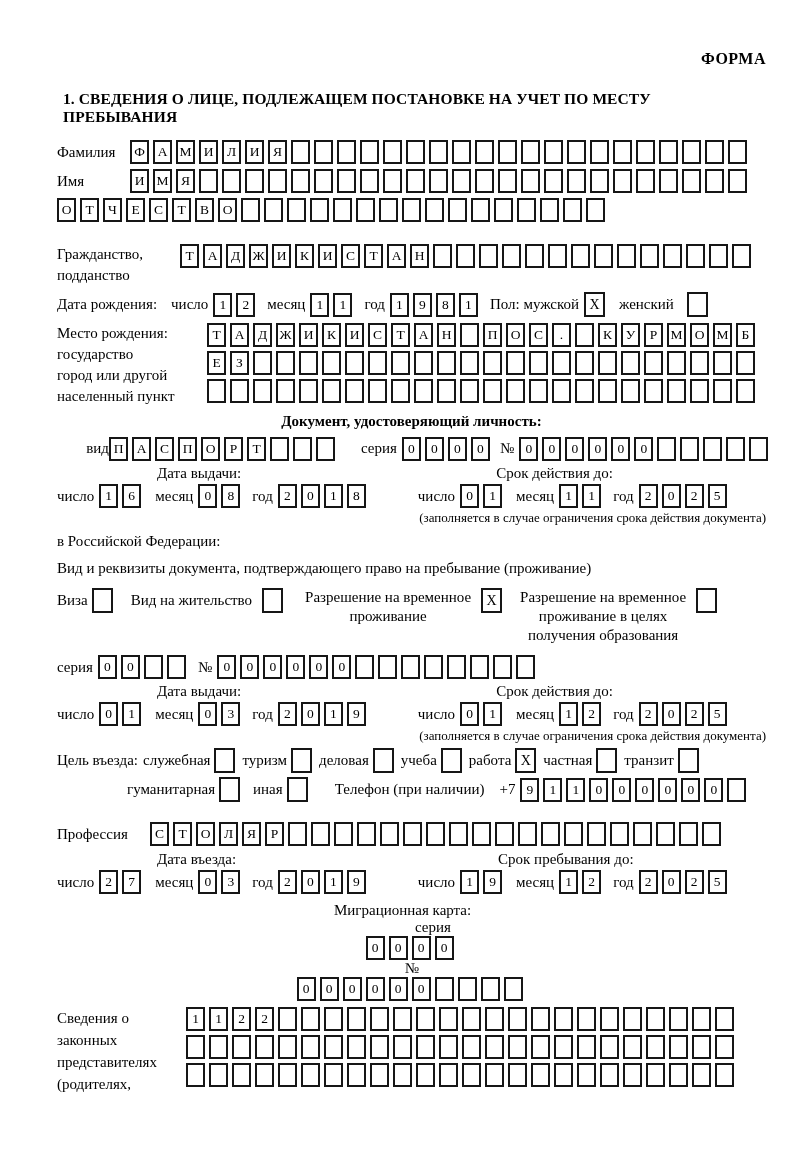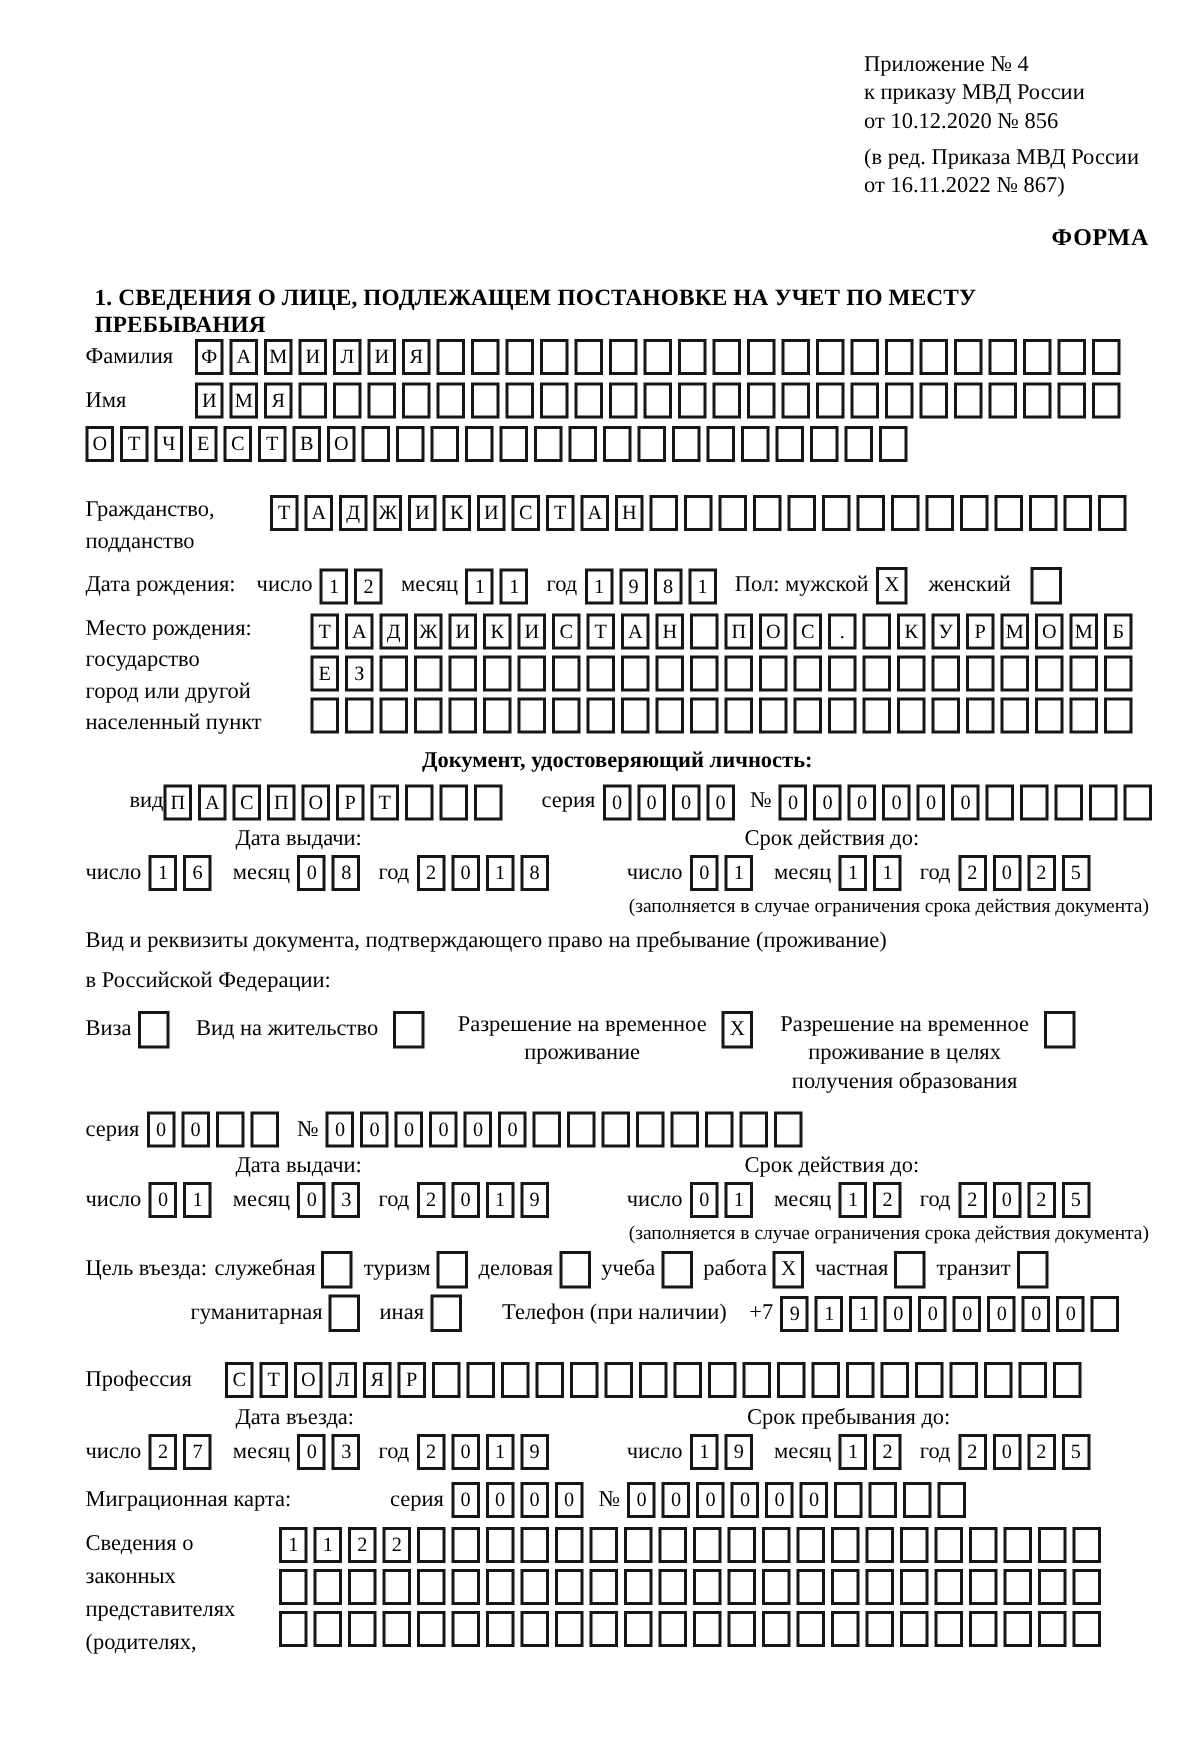--- a/index.html
+++ b/index.html
@@ -7,21 +7,21 @@
     position:relative;width:800px;height:1163px;box-sizing:border-box;
     background:#fff;color:#000;overflow:hidden;
     padding:34px 34px 0 57px;
     font-family:"Liberation Serif","DejaVu Serif",serif;font-size:15px;
   }
   .annex{width:190px;margin-left:auto;line-height:19px;}
   .annex .gap{height:5px;}
   .forma{text-align:right;font-weight:bold;font-size:16px;margin-top:16px;letter-spacing:.5px;}
   .title{text-align:center;font-weight:bold;font-size:16px;line-height:24px;margin-top:12px;}
   .uline{display:inline-block;width:56px;border-bottom:2px solid #222;margin-left:10px;vertical-align:baseline;}
-  .section1{font-weight:bold;font-size:15.5px;margin-top:22px;padding-left:6px;letter-spacing:.1px;}
+  .section1{font-weight:bold;font-size:15.5px;margin-top:22px;margin-bottom:14px;padding-left:6px;letter-spacing:.1px;}
 
   .frow{display:flex;align-items:flex-start;margin-bottom:4px;white-space:nowrap;}
   .lbl{line-height:25px;flex:none;}
   .lblblock{flex:none;line-height:21px;}
   .cells{display:flex;flex:none;}
   .cell{
     flex:none;width:19px;height:24px;box-sizing:border-box;border:2px solid #161616;
     margin-right:4px;display:flex;align-items:center;justify-content:center;
     font-size:13.5px;background:#fff;
   }
@@ -43,28 +43,20 @@
   .pgroup .cb{margin-left:4px;}
   .permits .pg{display:flex;align-items:flex-start;}
   .permits .pg .cb{margin-left:10px;}
   .mt6{margin-top:6px;}
 </style>
 </head>
 <body>
 
 <div class="page">
 
-  <div class="annex">
-    <div>Приложение № 4</div>
-    <div>к приказу МВД России</div>
-    <div>от 10.12.2020 № 856</div>
-    <div class="gap"></div>
-    <div>(в ред. Приказа МВД России</div>
-    <div>от 16.11.2022 № 867)</div>
-  </div>
 
   <div class="forma">ФОРМА</div>
 
 
   <div class="section1">1. СВЕДЕНИЯ О ЛИЦЕ, ПОДЛЕЖАЩЕМ ПОСТАНОВКЕ НА УЧЕТ ПО МЕСТУ ПРЕБЫВАНИЯ</div>
 
   <div class="frow">
     <div class="lbl w73">Фамилия</div>
     <div class="cells">
         <span class="cell">Ф</span>
@@ -381,22 +373,22 @@
     <span class="dl" style="margin-left:8px;">год</span>
     <span class="cells">
         <span class="cell">2</span>
         <span class="cell">0</span>
         <span class="cell">2</span>
         <span class="cell">5</span>
       </span>
   </div>
   <div class="note">(заполняется в случае ограничения срока действия документа)</div>
 
+  <div class="intro">в Российской Федерации:</div>
   <div class="intro">Вид и реквизиты документа, подтверждающего право на пребывание (проживание)</div>
-  <div class="intro">в Российской Федерации:</div>
 
   <div class="permits">
     <div class="pg">
       <span class="plabel" style="line-height:25px;">Виза</span>
       <span class="cb" style="margin-left:4px;"></span>
     </div>
     <div class="pg" style="margin-left:18px;">
       <span class="plabel" style="line-height:25px;">Вид на жительство</span>
       <span class="cb"></span>
     </div>
@@ -607,21 +599,21 @@
       </span>
     <span class="dl" style="margin-left:8px;">год</span>
     <span class="cells">
         <span class="cell">2</span>
         <span class="cell">0</span>
         <span class="cell">2</span>
         <span class="cell">5</span>
       </span>
   </div>
 
-  <div class="frow" style="align-items:center;margin-top:8px;">
+  <div class="frow" style="align-items:center;margin-top:8px;flex-direction:column;">
     <span class="dl" style="width:150px;">Миграционная карта:</span>
     <span class="dl" style="margin-left:48px;">серия</span>
     <span class="cells">
         <span class="cell">0</span>
         <span class="cell">0</span>
         <span class="cell">0</span>
         <span class="cell">0</span>
       </span>
     <span class="dl" style="margin-left:6px;">№</span>
     <span class="cells">

